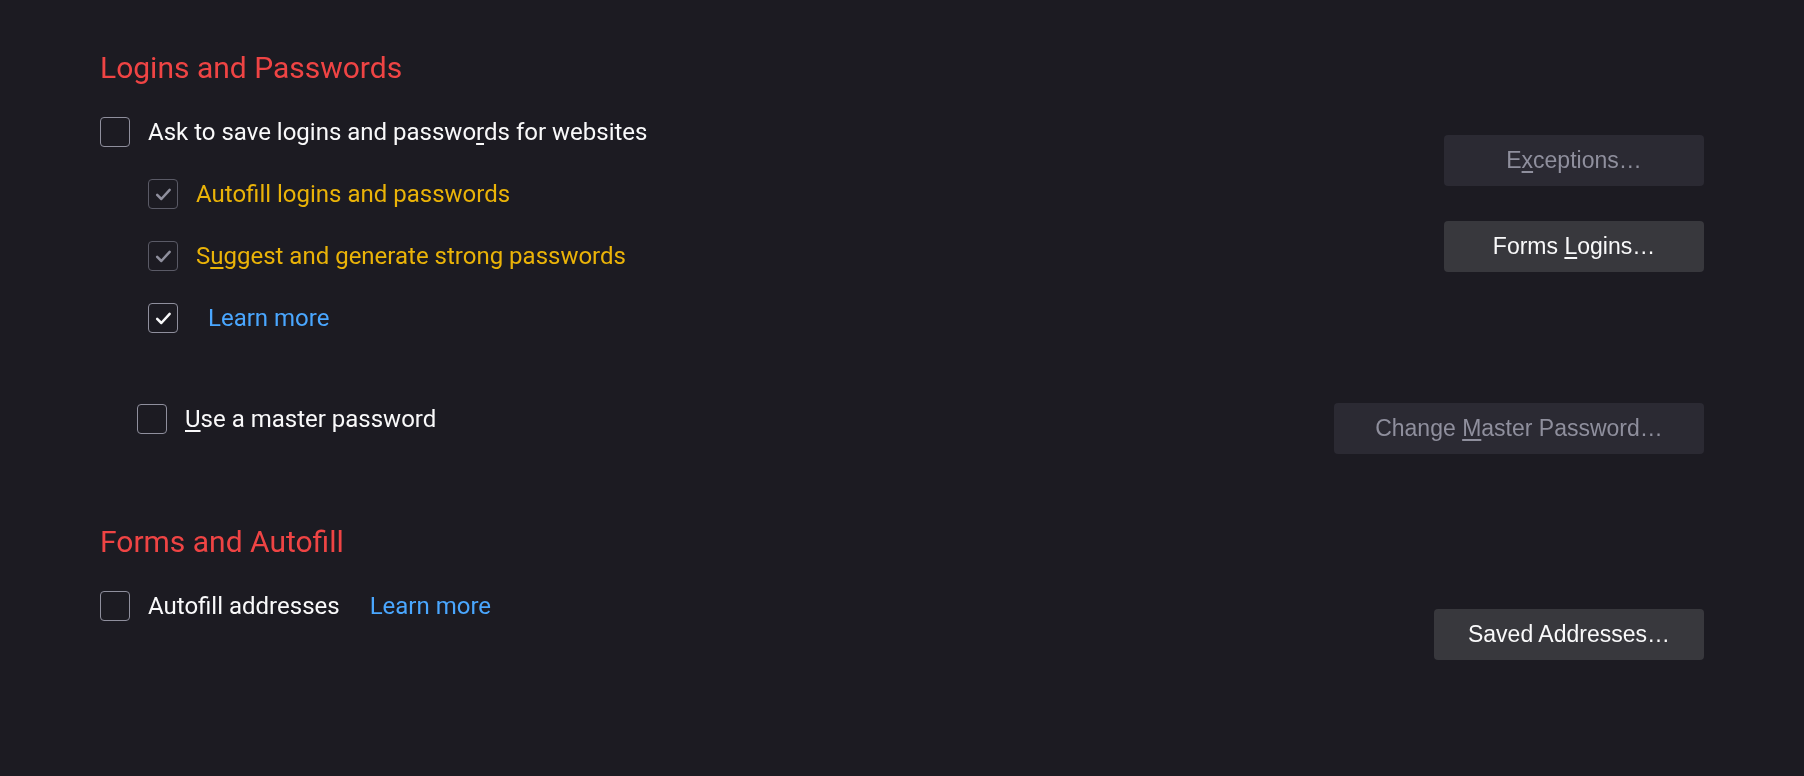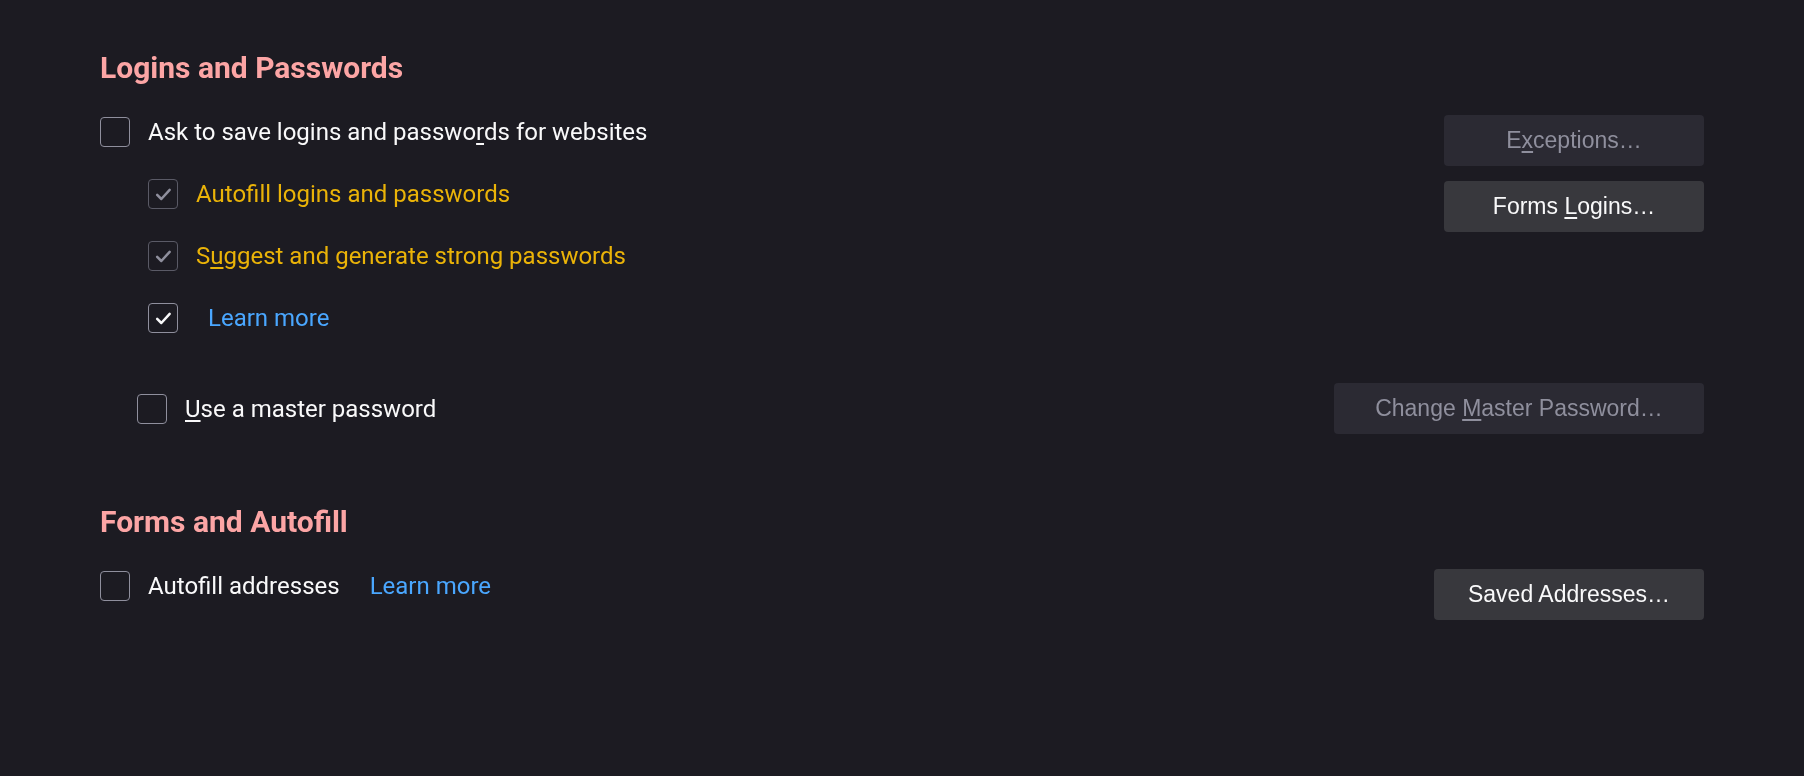--- a/index.html
+++ b/index.html
@@ -14,23 +14,23 @@
       width: 1804px;
       height: 776px;
       padding: 50px 100px;
       font-size: 24px;
     }
     .section {
       margin-bottom: 70px;
     }
     .section-heading {
       font-size: 30px;
-      font-weight: 700;
+      font-weight: 400;
       margin-bottom: 30px;
-      color: #fca5a5;
+      color: #ef4444;
     }
     .left-col {
       flex: 1;
       text-align: center;
     }
     .right-col {
       display: flex;
       flex-direction: column;
       gap: 15px;
       min-width: 260px;
@@ -94,20 +94,21 @@
       background: #38383d;
       color: #f9f9fa;
       border: none;
       padding: 12px 22px;
       font-size: 23px;
       border-radius: 4px;
       cursor: pointer;
       min-width: 260px;
       text-align: center;
       min-height: 50px;
+      margin-top: 20px;
     }
     .btn.disabled {
       background: #2b2a33;
       color: #8f8f9d;
       cursor: default;
     }
     .btn .ul {
       text-decoration: underline;
       text-underline-offset: 3px;
     }

